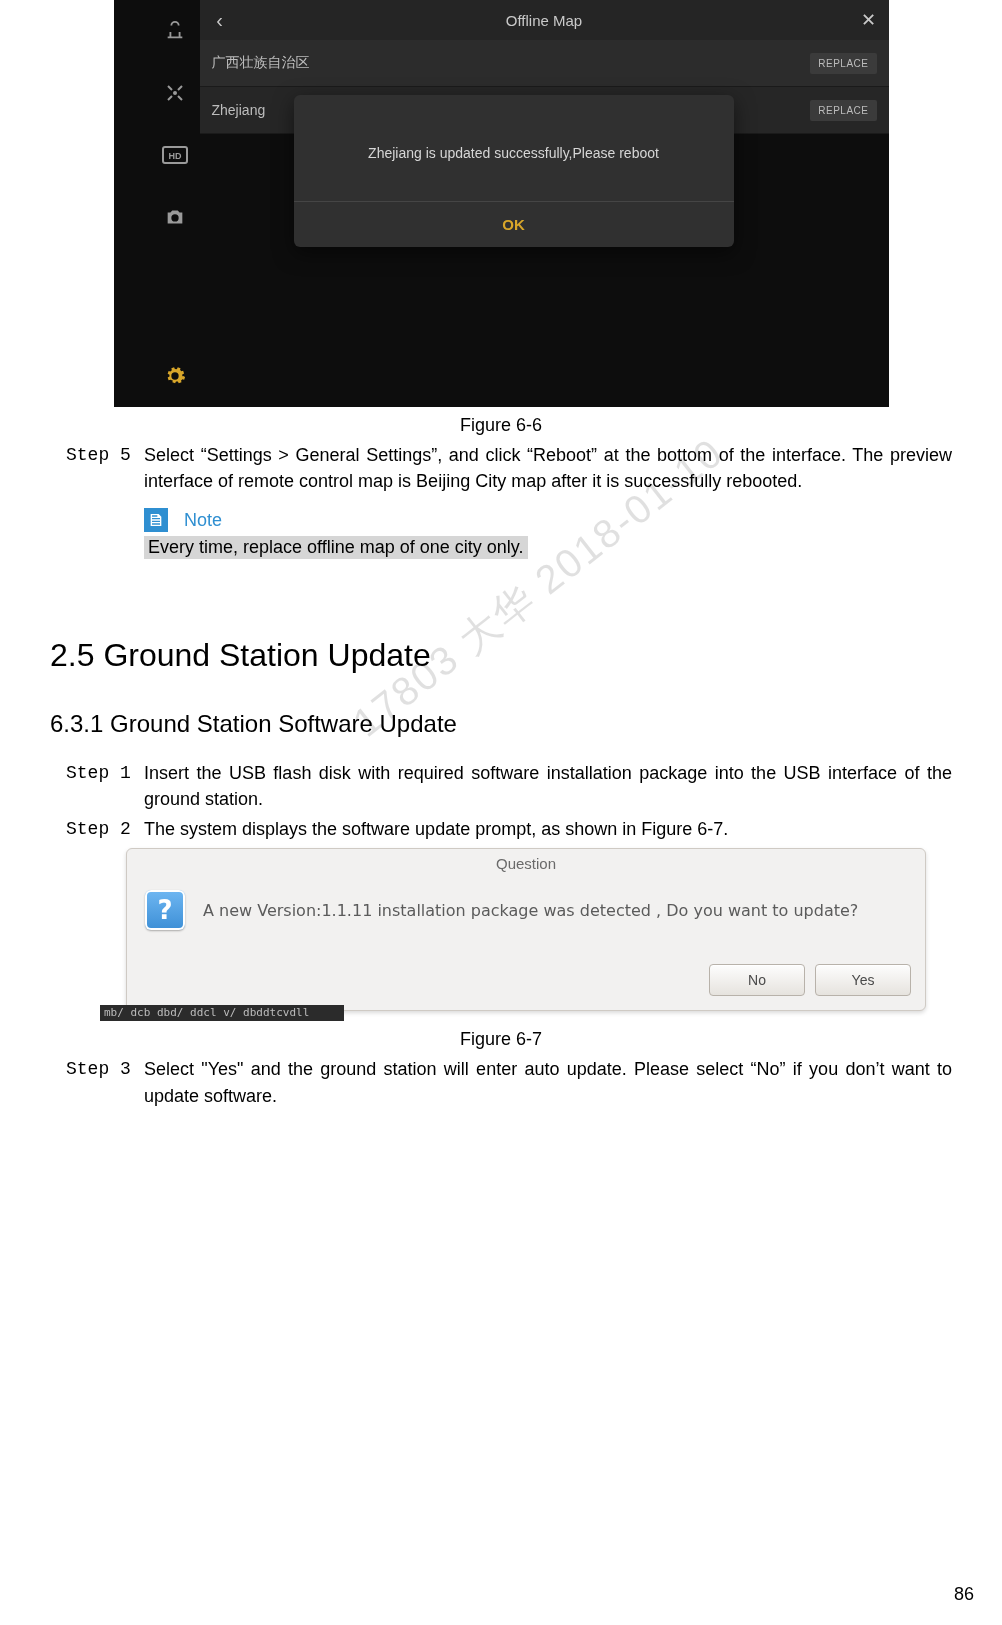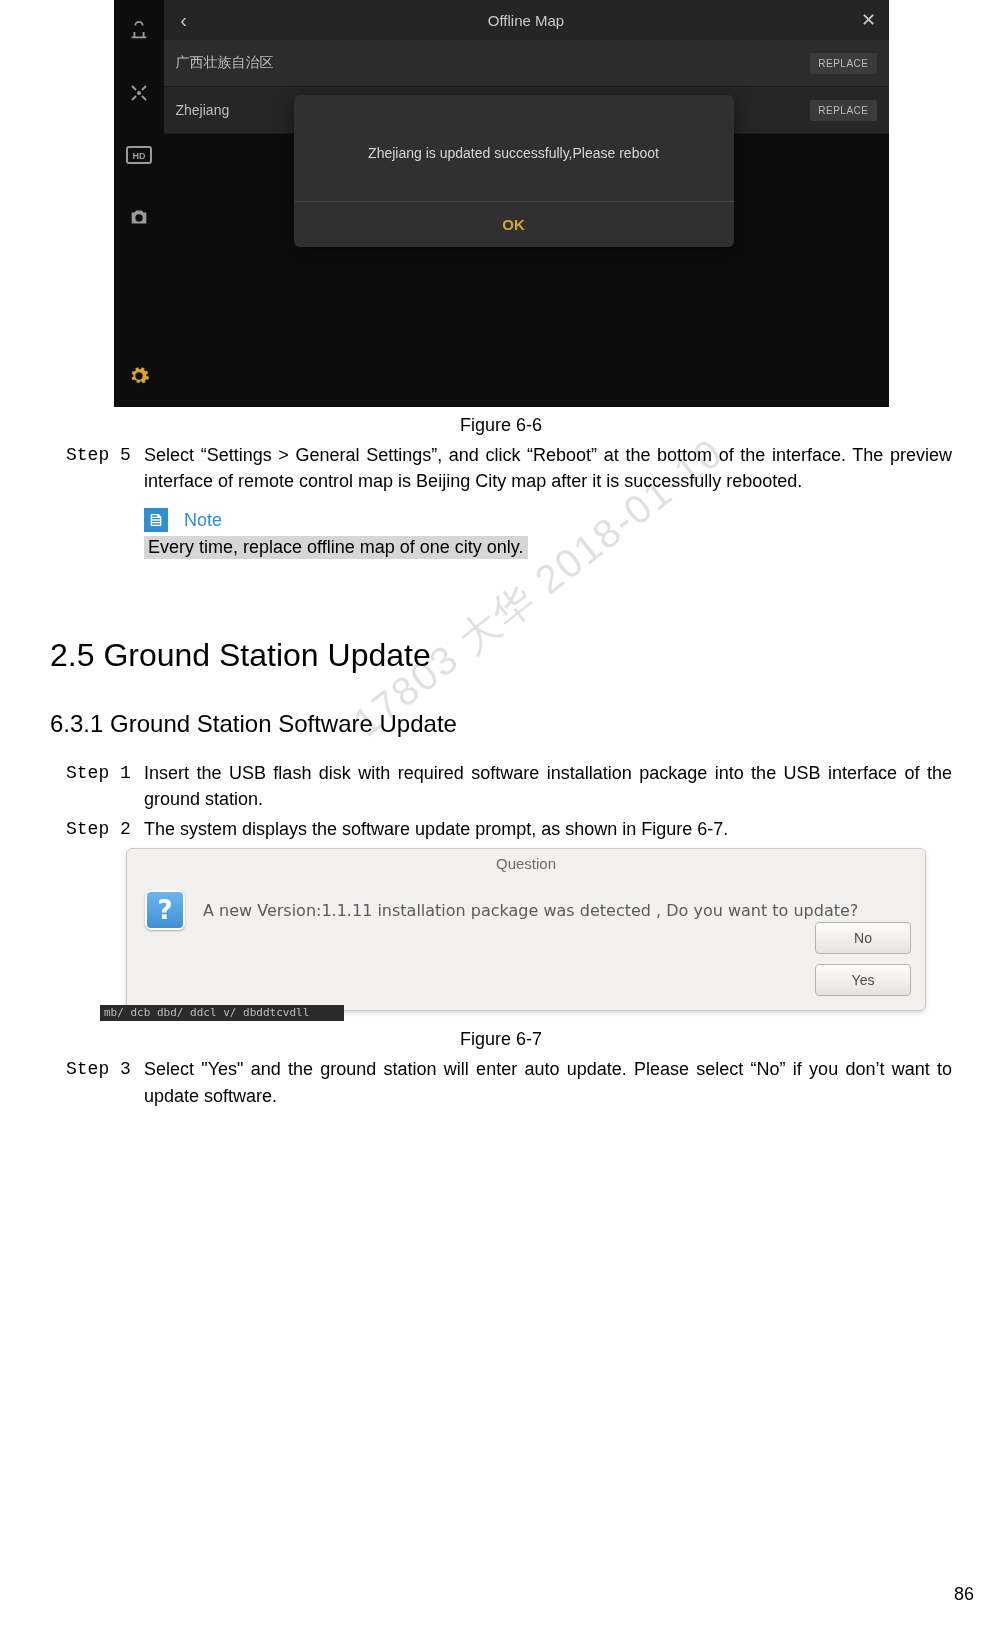--- a/index.html
+++ b/index.html
@@ -27,20 +27,21 @@
     display: flex;
   }
   .fig66-sidebar {
     width: 50px;
     background: #0d0d0d;
     display: flex;
     flex-direction: column;
     align-items: center;
     padding-top: 18px;
     gap: 36px;
+    margin-left: 36px;
   }
   .fig66-sidebar .ico {
     width: 26px;
     height: 26px;
     display: flex;
     align-items: center;
     justify-content: center;
     color: #9a9a9a;
   }
   .fig66-sidebar .ico.gear { color: #d8a62a; margin-top: auto; margin-bottom: 18px; }
@@ -212,21 +213,20 @@
     font-size: 26px;
     font-weight: bold;
     box-shadow: inset 0 0 0 2px #fff, 0 1px 2px rgba(0,0,0,0.3);
   }
   .fig67-buttons {
     position: absolute;
     right: 14px;
     bottom: 14px;
     display: flex;
     gap: 10px;
-    flex-direction: column;
   }
   .fig67-btn {
     min-width: 66px;
     padding: 7px 14px;
     background: linear-gradient(#fdfdfd, #e6e3de);
     border: 1px solid #b8b2aa;
     border-radius: 4px;
     font-size: 14px;
     color: #4a4a4a;
     text-align: center;

